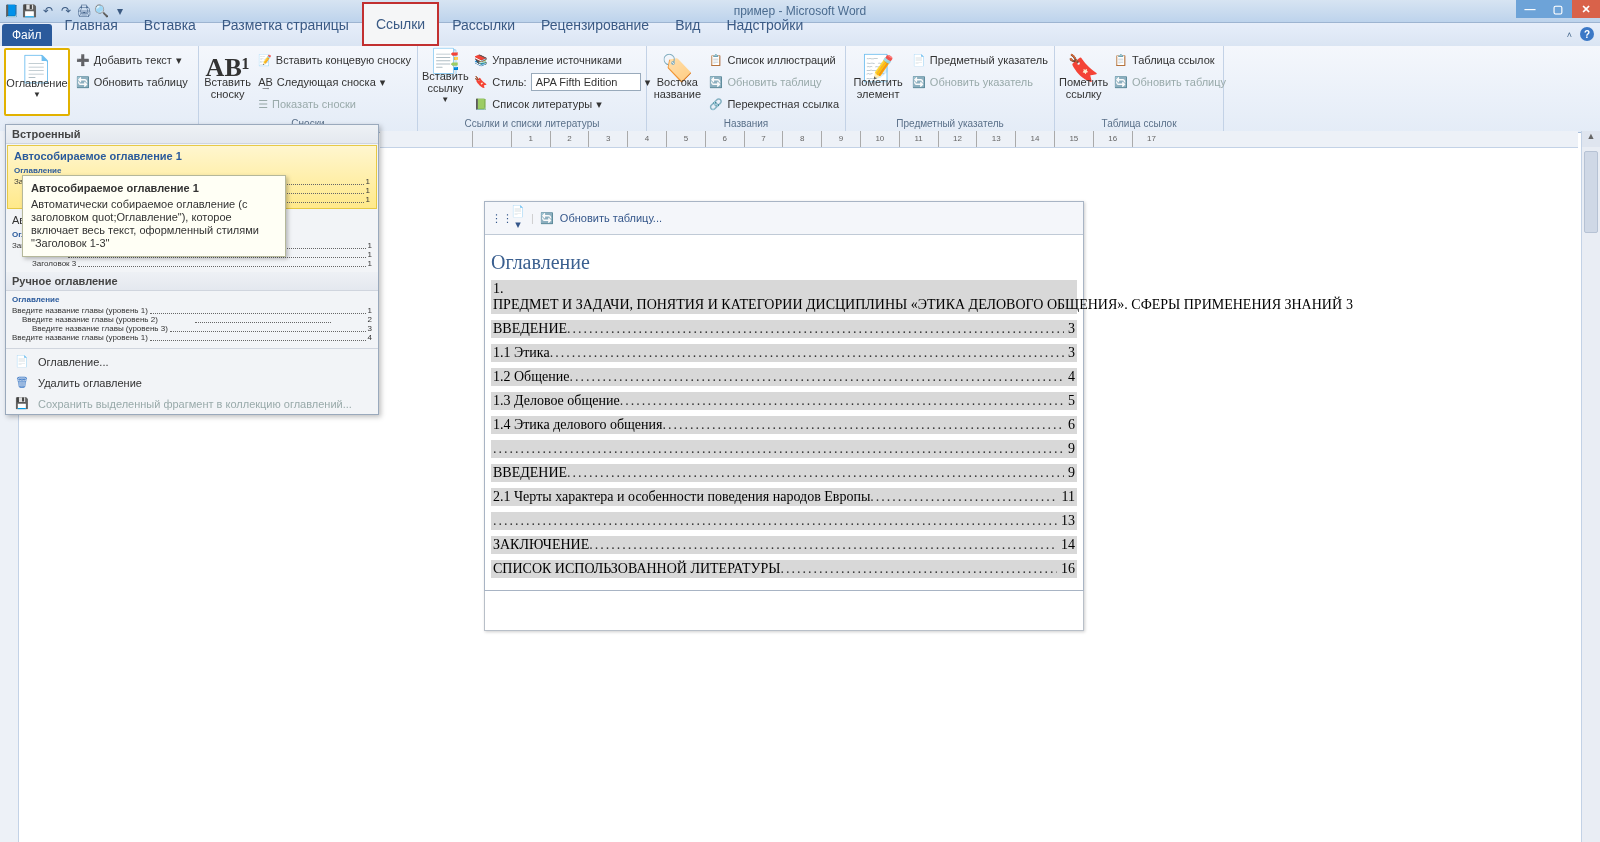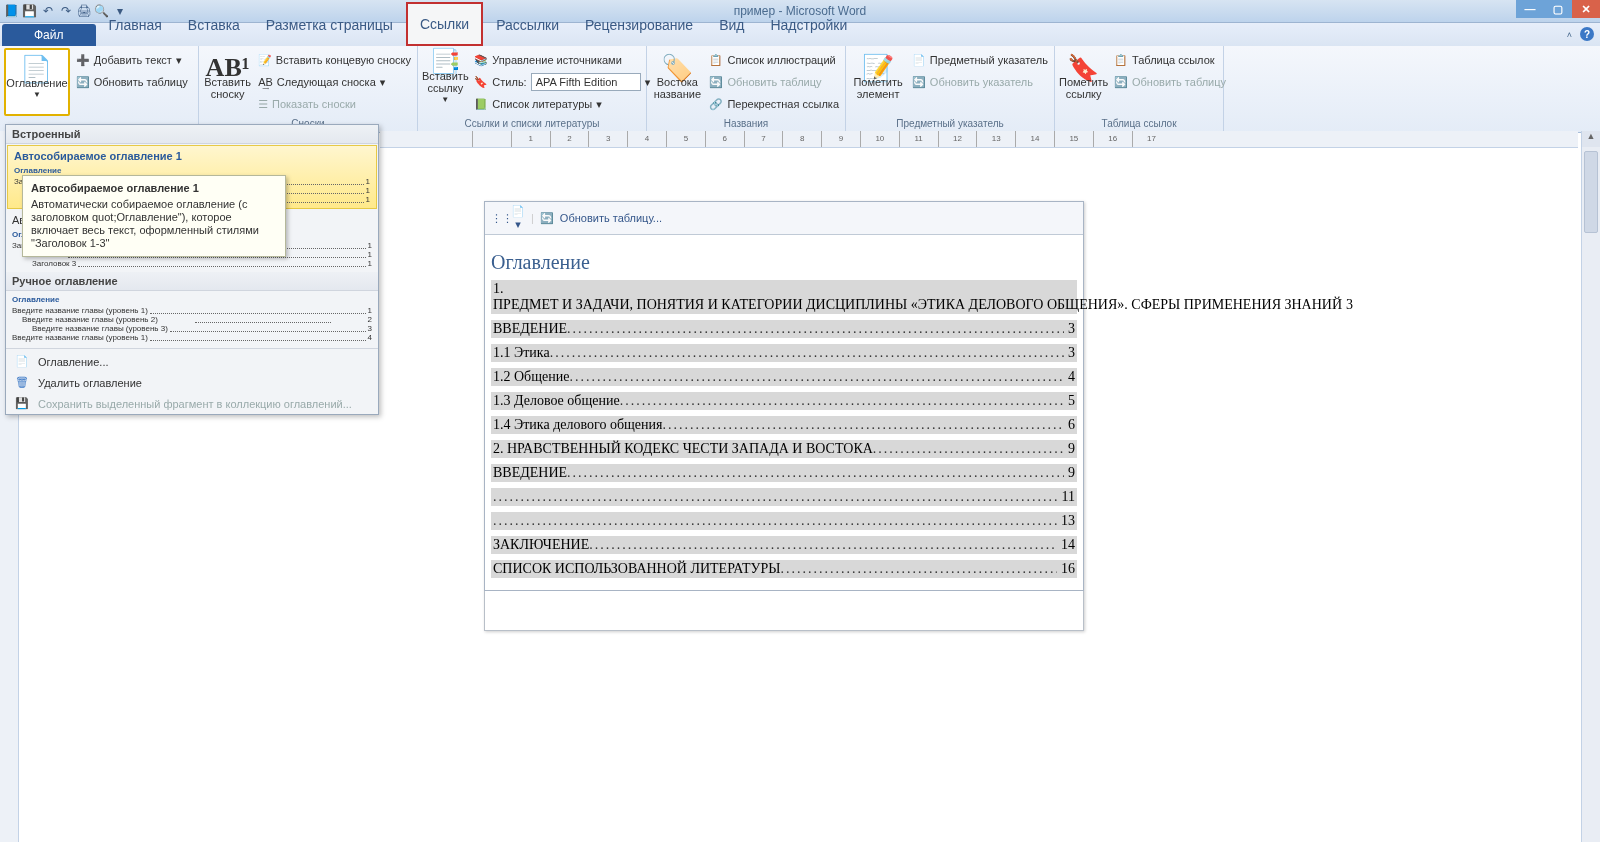--- a/index.html
+++ b/index.html
@@ -9,21 +9,21 @@
 .qat .ic{width:16px;height:16px;display:flex;align-items:center;justify-content:center;font-size:12px;color:#3b5a82}
 .appname{position:absolute;left:50%;transform:translateX(-50%);color:#4a6b8f;font-size:12px}
 .winbtns{position:absolute;right:0;top:0;display:flex;height:18px}
 .winbtns div{width:28px;height:18px;display:flex;align-items:center;justify-content:center;font-weight:bold;color:#fff}
 .wb-min{background:#6da3d8}
 .wb-max{background:#6da3d8}
 .wb-close{background:#d9624a;width:40px}
 
 
 .ribtabs{height:23px;background:linear-gradient(#e7eefa,#dae5f3);display:flex;align-items:flex-end;padding-left:0;position:relative}
-.filetab{background:#2a5a9c;color:#fff;padding:4px 32px;font-size:12px;border-top-left-radius:3px;border-top-right-radius:3px;margin-left:2px}
+.filetab{background:#2a5a9c;color:#fff;padding:4px 10px;font-size:12px;border-top-left-radius:3px;border-top-right-radius:3px;margin-left:2px}
 .rtab{padding:12px 12px;font-size:14px;color:#3a5a85;border:1px solid transparent}
 .rtab.active{background:#f5f6f7;border:2px solid #c23030;border-bottom:2px solid #c23030;color:#3a5a85}
 .helpicon{position:absolute;right:6px;top:4px;width:14px;height:14px;border-radius:50%;background:#3b78c6;color:#fff;display:flex;align-items:center;justify-content:center;font-size:10px;font-weight:bold}
 .caret{position:absolute;right:28px;top:7px;font-size:9px;color:#4a6b8f}
 
 
 .ribbon{height:86px;background:linear-gradient(#f4f7fc,#e4ecf7);border-bottom:1px solid #a8bdd8;display:flex}
 .rgroup{border-right:1px solid #c3d2e6;display:flex;flex-direction:column;justify-content:space-between;padding:2px 4px}
 .rgroup .body{display:flex;flex:1;align-items:flex-start;gap:4px}
 .rgroup .label{text-align:center;font-size:10px;color:#5a7089;padding-bottom:1px}
@@ -407,30 +407,30 @@
               <span class="txt">1.3 Деловое общение</span>
               <span class="dots">........................................................................................................................................................................................................</span>
               <span class="pg">5</span>
             </div>
             <div class="tocline">
               <span class="txt">1.4 Этика делового общения</span>
               <span class="dots">........................................................................................................................................................................................................</span>
               <span class="pg">6</span>
             </div>
             <div class="tocline">
-              <span class="txt">2.    НРАВСТВЕННЫЙ КОДЕКС ЧЕСТИ ЗАПАДА И ВОСТОКА</span>
               <span class="dots">........................................................................................................................................................................................................</span>
               <span class="pg">9</span>
             </div>
             <div class="tocline">
               <span class="txt">ВВЕДЕНИЕ</span>
               <span class="dots">........................................................................................................................................................................................................</span>
               <span class="pg">9</span>
             </div>
             <div class="tocline">
+              <span class="txt">2.1 Черты характера и особенности поведения народов Европы</span>
               <span class="dots">........................................................................................................................................................................................................</span>
               <span class="pg">11</span>
             </div>
             <div class="tocline">
               <span class="dots">........................................................................................................................................................................................................</span>
               <span class="pg">13</span>
             </div>
             <div class="tocline">
               <span class="txt">ЗАКЛЮЧЕНИЕ</span>
               <span class="dots">........................................................................................................................................................................................................</span>

